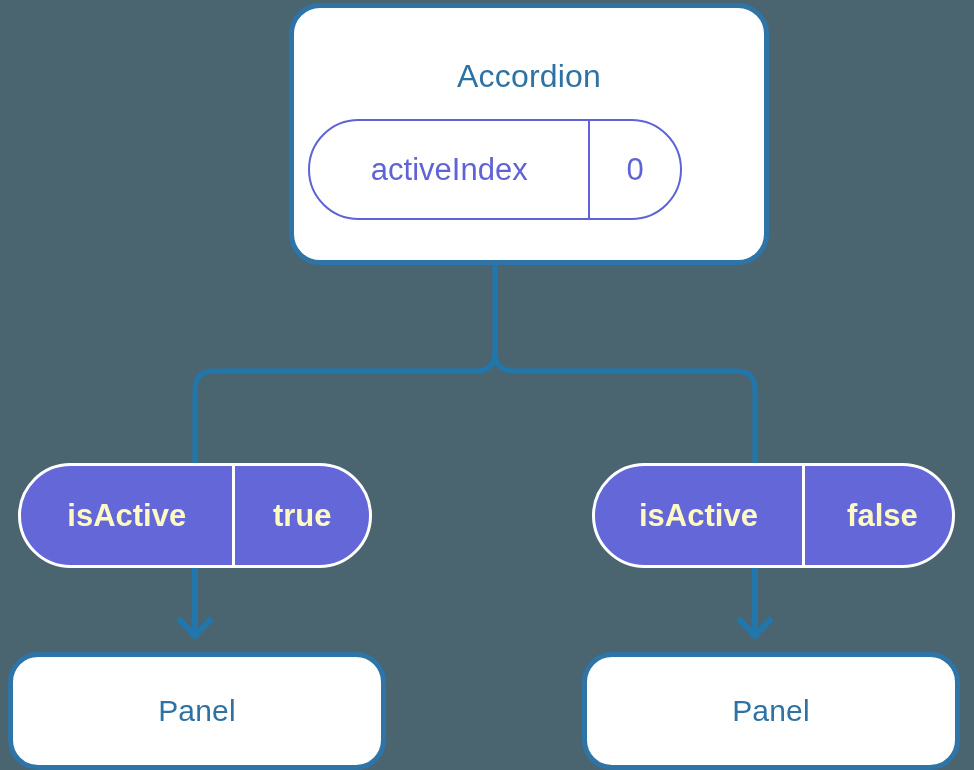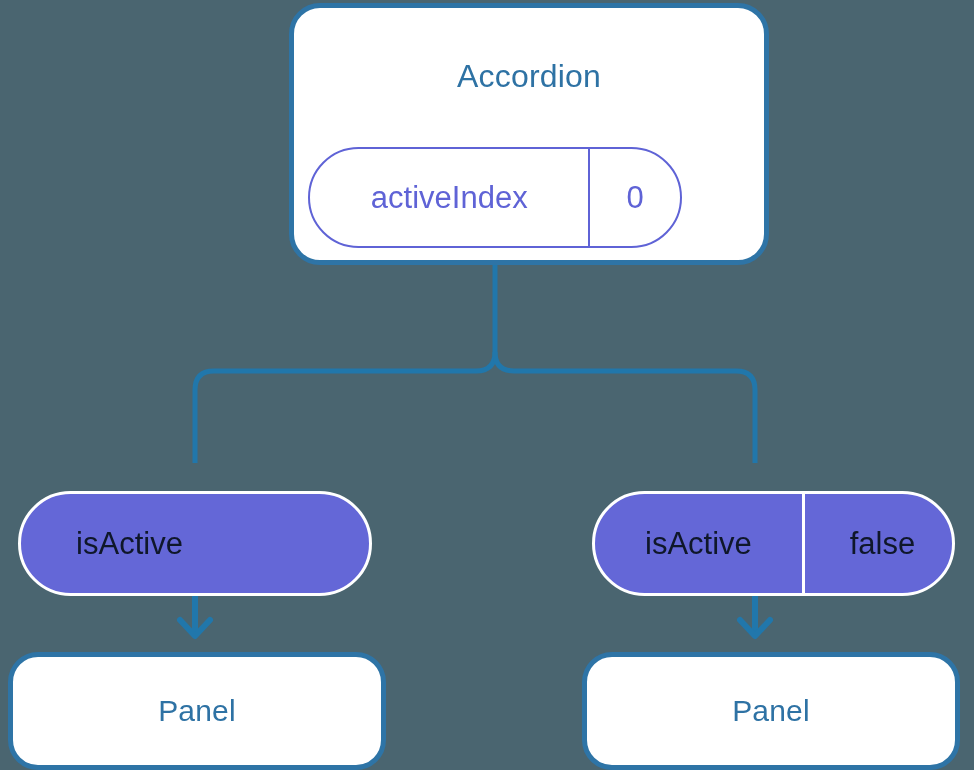--- a/index.html
+++ b/index.html
@@ -81,21 +81,20 @@
   
   .pill {
     position: absolute;
     z-index: 2;
     box-sizing: border-box;
     display: flex;
     align-items: stretch;
     border-radius: 999px;
     overflow: hidden;
     white-space: nowrap;
-    margin-top: 28px;
   }
   .pill-key,
   .pill-val {
     display: flex;
     align-items: center;
     justify-content: center;
     line-height: 1;
   }
 
   
@@ -111,21 +110,22 @@
     border-left: 2px solid #5f63d6;
   }
 
   
   .pill-filled {
     border: 3px solid #ffffff;
     background: #6467d7;
   }
   .pill-filled .pill-key,
   .pill-filled .pill-val {
-    color: #0f172a;
+    color: #fef9c3;
+    font-weight: bold;
   }
   .pill-filled .pill-val {
     border-left: 3px solid #ffffff;
   }
 
   
   #pill-active-index {
     left: 308px;
     top: 119px;
     width: 374px;
@@ -172,20 +172,21 @@
     <div class="card-title">Accordion</div>
   </div>
 
   <div class="pill pill-outline" id="pill-active-index">
     <div class="pill-key">activeIndex</div>
     <div class="pill-val">0</div>
   </div>
 
   <div class="pill pill-filled pill-leaf" id="pill-is-active-left">
     <div class="pill-key">isActive</div>
+    <div class="pill-val">true</div>
   </div>
 
   <div class="card panel-card" id="panel-left">
     <div class="card-title">Panel</div>
   </div>
 
   <div class="pill pill-filled pill-leaf" id="pill-is-active-right">
     <div class="pill-key">isActive</div>
     <div class="pill-val">false</div>
   </div>

